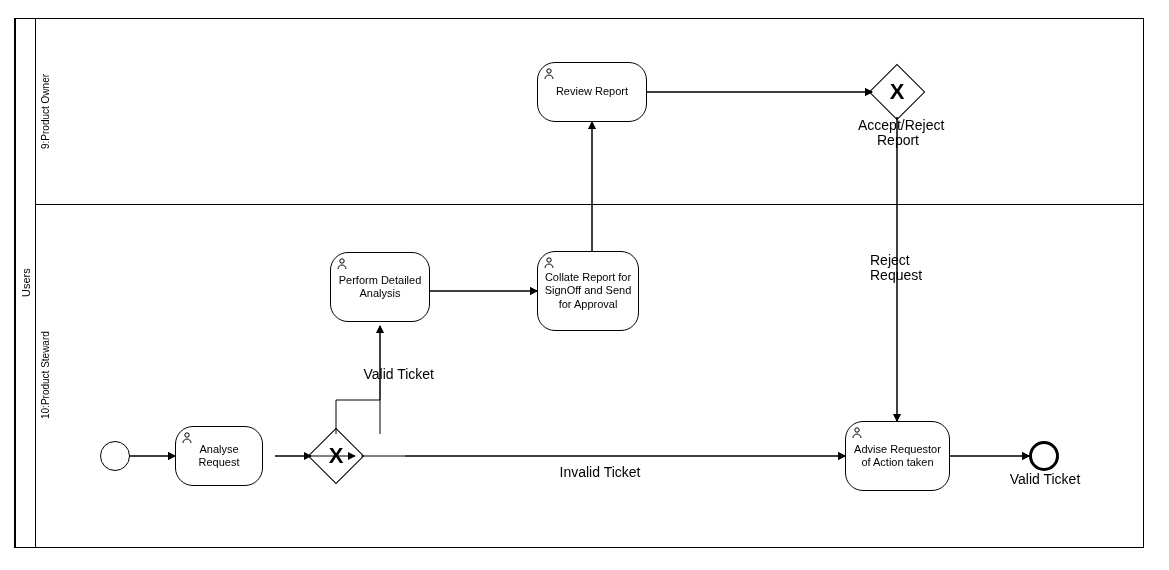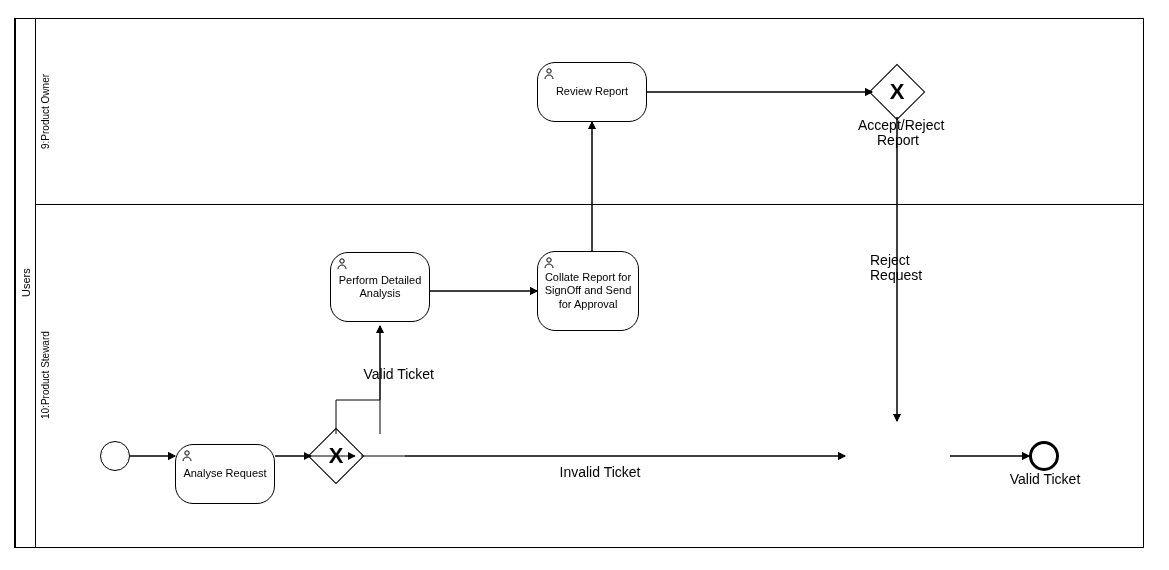--- a/index.html
+++ b/index.html
@@ -33,21 +33,21 @@
     <div class="lane-sep" data-name="lane-separator" style="top:185px"></div>
     <div class="lane" data-name="lane-product-steward" style="left:20px;top:185px;right:0;bottom:0">
       <div class="lane-title" data-name="lane-title-steward">10:Product Steward</div>
     </div>
   </div>
 
   <div class="start-event" data-name="start-event" style="left:100px;top:441px"></div>
   <div class="end-event" data-name="end-event" style="left:1029px;top:441px"></div>
   <div class="label" data-name="end-event-label" style="left:1005px;top:472px;width:80px">Valid Ticket</div>
 
-  <div class="task" data-name="task-analyse-request" style="left:175px;top:444px;width:100px;height:60px">
+  <div class="task" data-name="task-analyse-request" style="left:175px;top:426px;width:88px;height:60px">
     <span class="user-icon" data-name="user-icon"><svg width="14" height="14" viewBox="0 0 14 14">
           <circle cx="7" cy="4" r="2.2" fill="none" stroke="#000"></circle>
           <path d="M3 12c0-2.5 2-4 4-4s4 1.5 4 4" fill="none" stroke="#000"></path>
         </svg></span>
     <span data-name="task-label">Analyse Request</span>
   </div>
 
   <div class="task" data-name="task-perform-detailed-analysis" style="left:330px;top:252px;width:100px;height:70px">
     <span class="user-icon" data-name="user-icon"><svg width="14" height="14" viewBox="0 0 14 14">
           <circle cx="7" cy="4" r="2.2" fill="none" stroke="#000"></circle>
@@ -65,20 +65,27 @@
   </div>
 
   <div class="task" data-name="task-review-report" style="left:537px;top:62px;width:110px;height:60px">
     <span class="user-icon" data-name="user-icon"><svg width="14" height="14" viewBox="0 0 14 14">
           <circle cx="7" cy="4" r="2.2" fill="none" stroke="#000"></circle>
           <path d="M3 12c0-2.5 2-4 4-4s4 1.5 4 4" fill="none" stroke="#000"></path>
         </svg></span>
     <span data-name="task-label">Review Report</span>
   </div>
 
+  <div class="task" data-name="task-advise-requestor" style="left:845px;top:421px;width:105px;height:70px">
+    <span class="user-icon" data-name="user-icon"><svg width="14" height="14" viewBox="0 0 14 14">
+          <circle cx="7" cy="4" r="2.2" fill="none" stroke="#000"></circle>
+          <path d="M3 12c0-2.5 2-4 4-4s4 1.5 4 4" fill="none" stroke="#000"></path>
+        </svg></span>
+    <span data-name="task-label">Advise Requestor of Action taken</span>
+  </div>
 
   <div class="gateway" data-name="gateway-ticket-valid" style="left:316px;top:436px">
     <div class="diamond"></div>
     <div class="x" data-name="gateway-marker">X</div>
   </div>
 
   <div class="gateway" data-name="gateway-accept-reject" style="left:877px;top:72px">
     <div class="diamond"></div>
     <div class="x" data-name="gateway-marker">X</div>
   </div>

